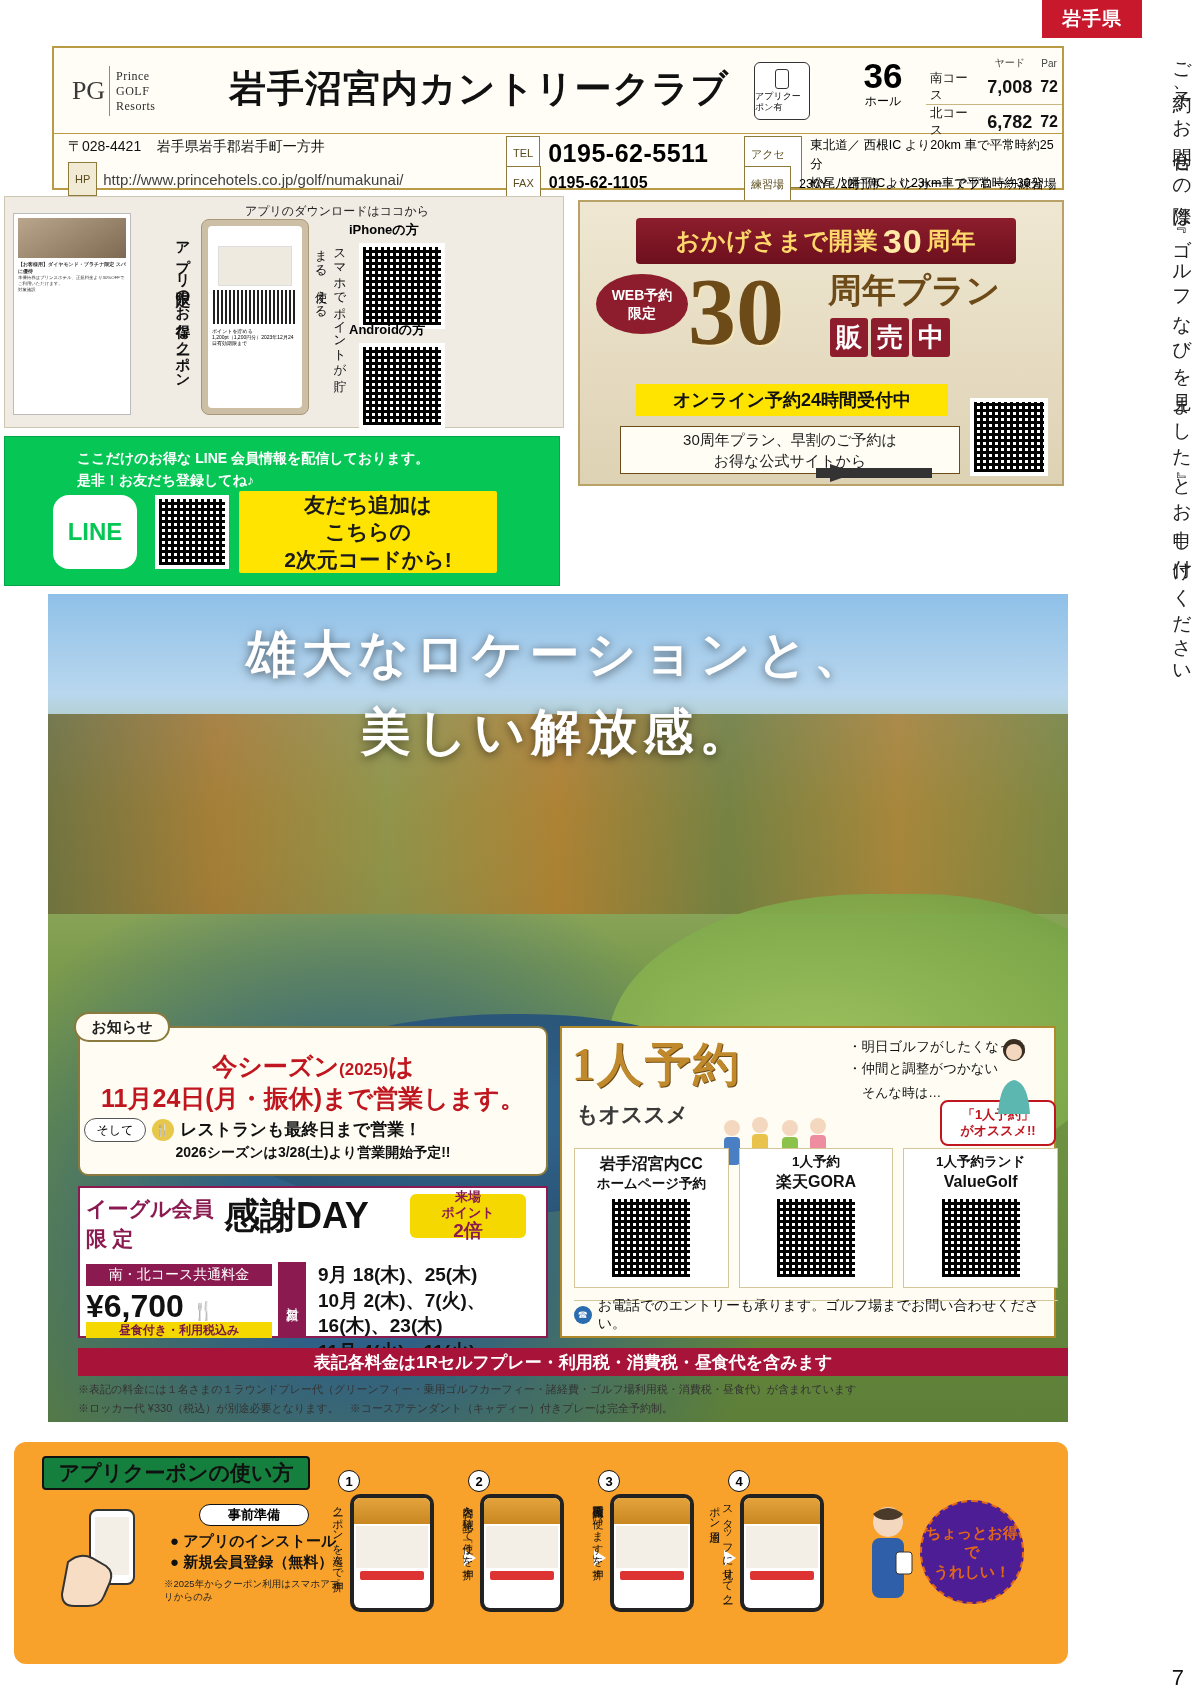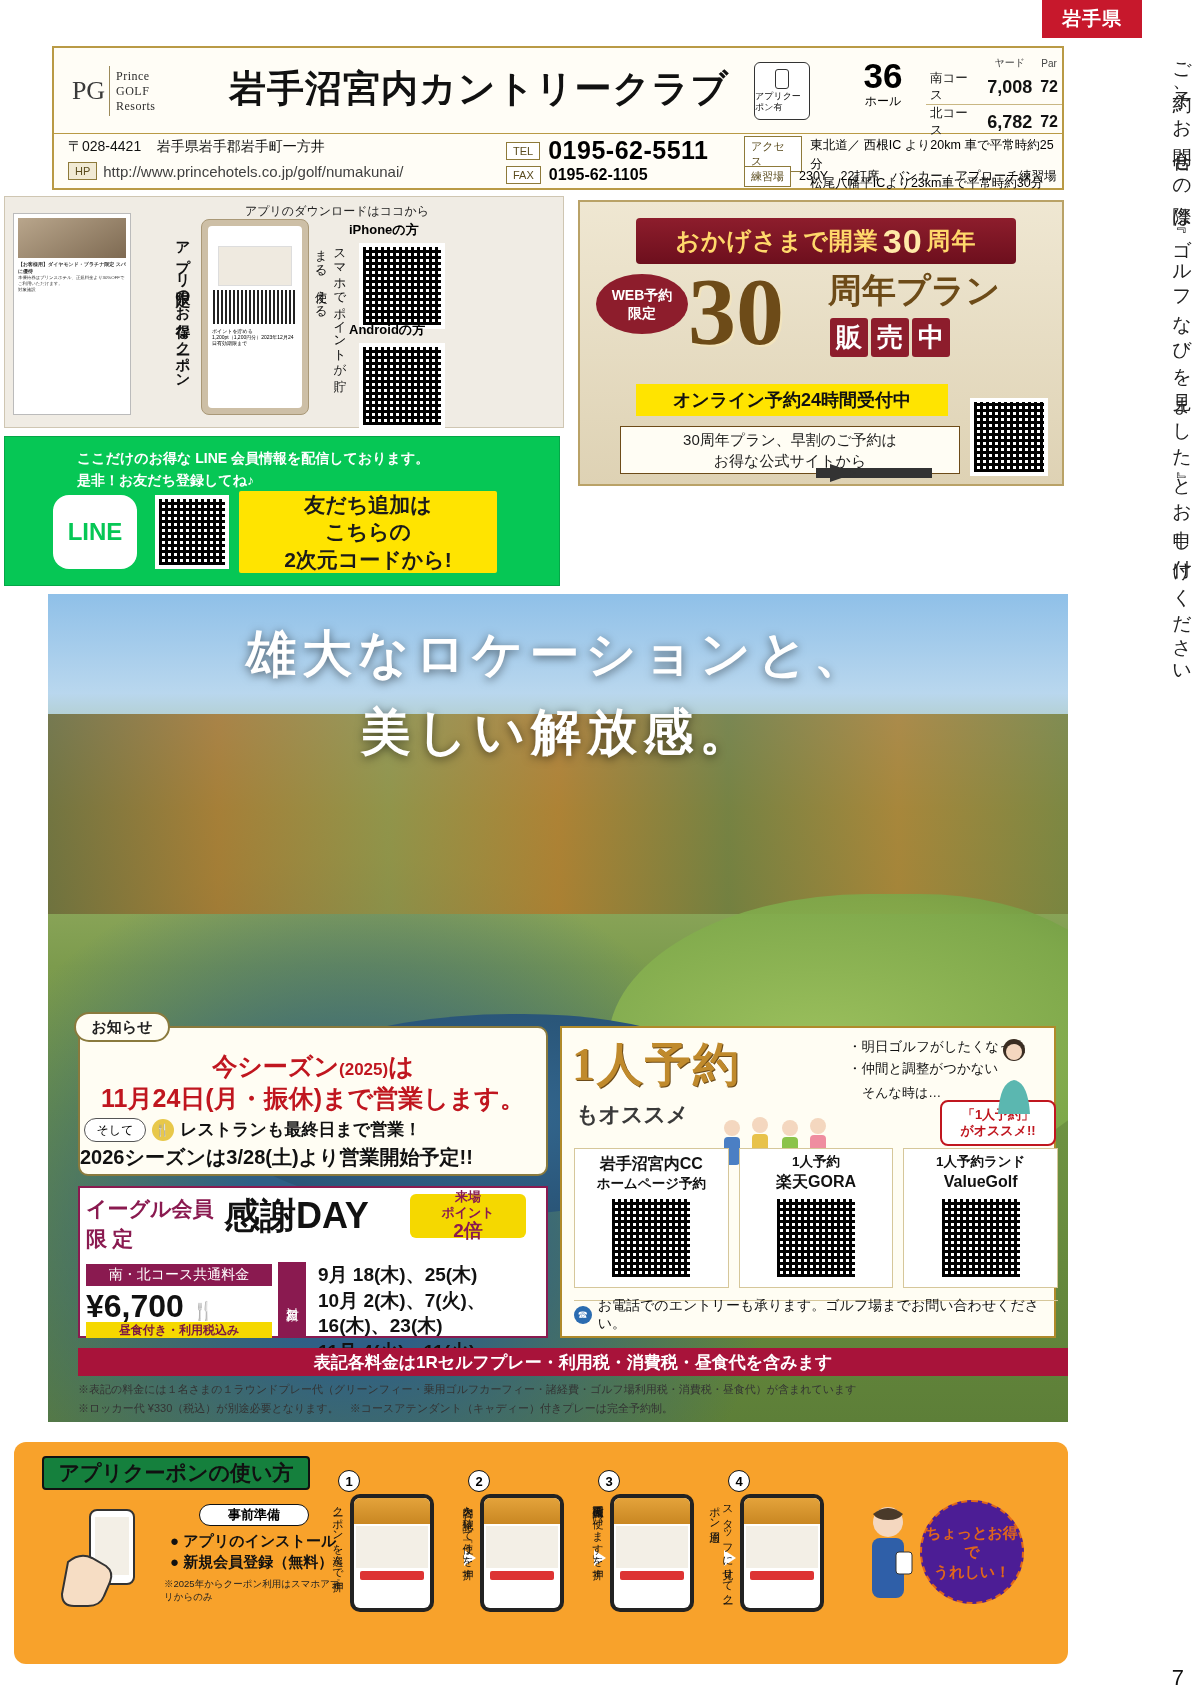--- a/index.html
+++ b/index.html
@@ -65,21 +65,21 @@
   .course-table td{ padding:0 4px; font-size:12.5px; }
   .course-table .hd{ font-size:10px; color:#444; text-align:center; }
   .course-table .val{ font-size:18px; font-weight:bold; text-align:right; }
   .course-table .par{ font-size:16px; font-weight:bold; text-align:center;}
   .course-table .rowline td{ border-top:1px solid #c9b783; }
 
   .hdr-bottom{ position:relative; height:56px; }
   .addr{ position:absolute; left:14px; top:4px; font-size:14px; color:#111; }
   .hp-row{ position:absolute; left:14px; top:28px; display:flex; align-items:center; gap:6px; }
   .tag{
-    border:1px solid #8e7a3a; background:#fff; font-size:11px; padding:2px 6px; color:#5a4b1d;
+    border:1px solid #8e7a3a; background:#fff; font-size:11px; padding:10px 6px; color:#5a4b1d;
   }
   .tag.filled{ background:#f1ead4; }
   .hp-url{ font-size:15px; color:#404040; }
   .tel-row{ position:absolute; left:452px; top:2px; display:flex; align-items:center; gap:8px;}
   .tel-num{ font-size:25px; font-weight:bold; letter-spacing:.5px;}
   .fax-row{ position:absolute; left:452px; top:32px; display:flex; align-items:center; gap:8px;}
   .fax-num{ font-size:16px; font-weight:bold;}
   .access{
     position:absolute; left:690px; top:2px; display:flex; gap:8px; align-items:flex-start;
   }
@@ -242,21 +242,21 @@
   .notice-l2{ position:absolute; left:0; top:54px; width:100%; text-align:center; font-size:25px; font-weight:bold; color:#c0161f;}
   .notice-and{
     position:absolute; left:4px; top:90px; width:62px; height:24px; border:1px solid #555; border-radius:12px;
     font-size:12px; display:flex; align-items:center; justify-content:center; background:#fff;
   }
   .notice-rest{
     position:absolute; left:72px; top:90px; display:flex; align-items:center; gap:6px;
     font-size:17px; font-weight:bold; color:#111;
   }
   .notice-rest .icon{ width:22px;height:22px;border-radius:50%;background:#e8c84a;display:flex;align-items:center;justify-content:center;font-size:12px;}
-  .notice-l3{ position:absolute; left:0; top:116px; width:100%; text-align:left; font-size:20px; font-weight:bold; color:#111;}
+  .notice-l3{ position:absolute; left:0; top:116px; width:100%; text-align:center; font-size:14px; font-weight:bold; color:#111;}
 
   
   .eagle{
     position:absolute; left:78px; top:1186px; width:470px; height:152px;
     background:#fff; border:2px solid #8a1a50;
   }
   .eagle-title{
     position:absolute; left:6px; top:6px; width:212px; height:64px;
     font-size:21px; font-weight:bold; color:#8a1a50; line-height:1.45;font-family:Liberation Serif, serif;
   }

